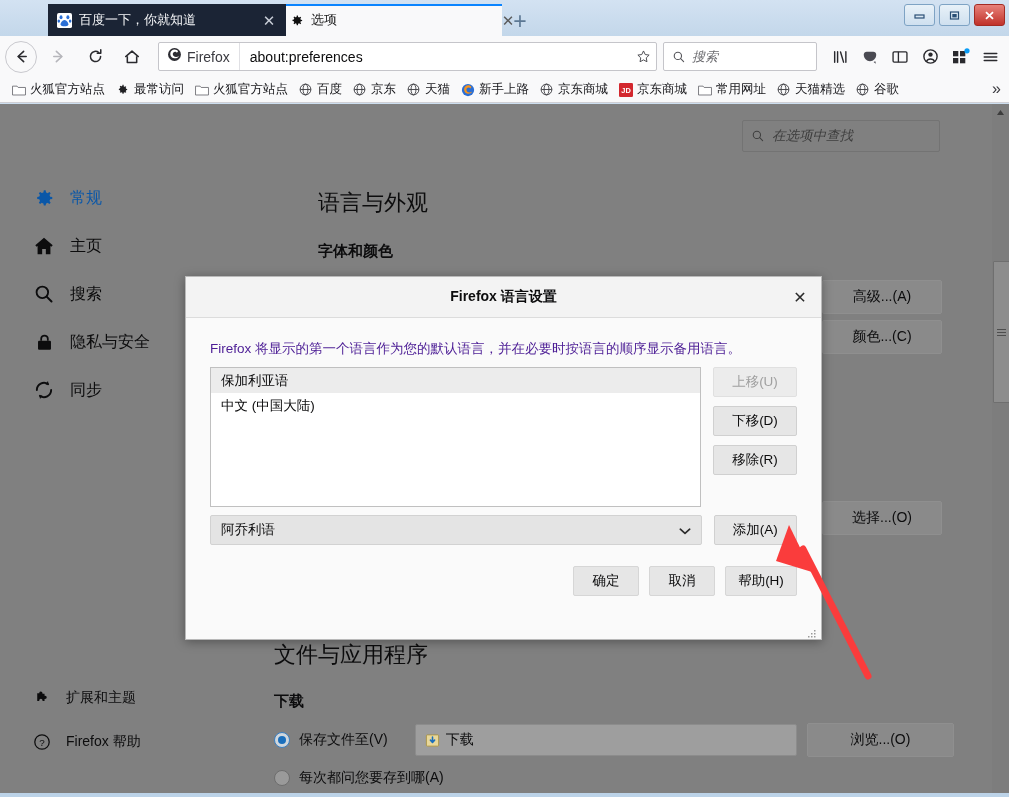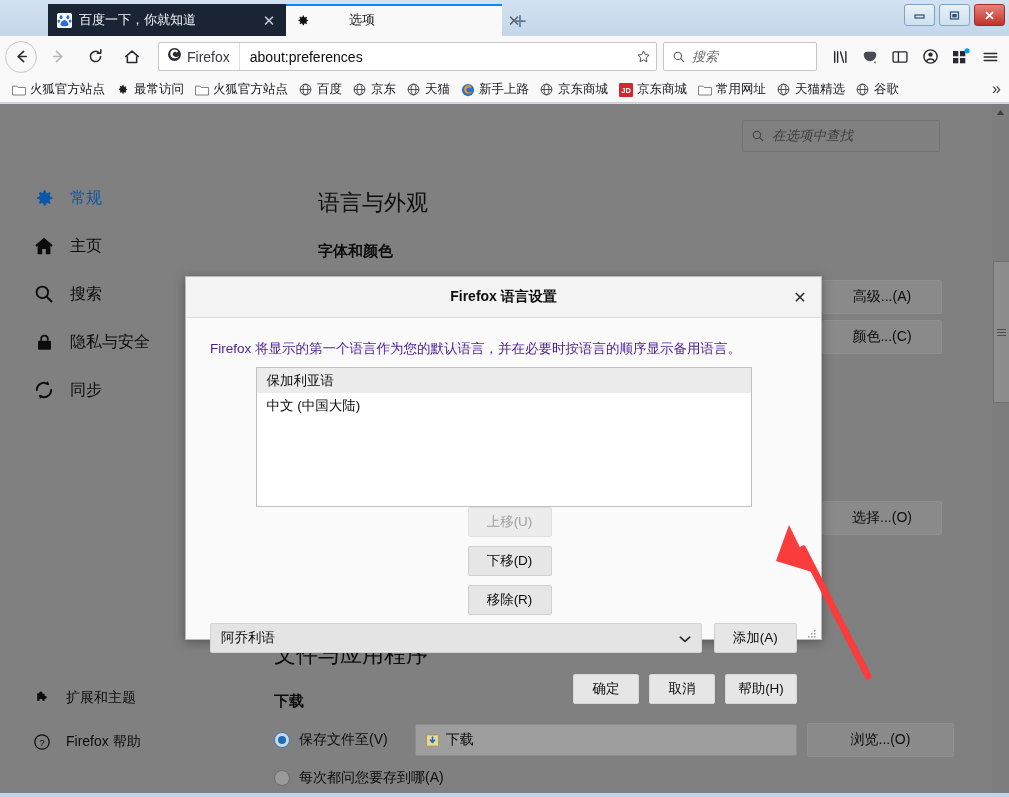--- a/index.html
+++ b/index.html
@@ -19,21 +19,21 @@
     box-sizing:border-box;padding:0 8px;}
   .tab .fav{width:16px;height:16px;margin-right:7px;flex:0 0 auto;display:flex;align-items:center;justify-content:center;}
   .tab .tlabel{font-size:13px;white-space:nowrap;overflow:hidden;flex:1 1 auto;}
   .tab .tclose{width:18px;height:18px;flex:0 0 auto;display:flex;align-items:center;justify-content:center;
     font-size:15px;line-height:1;}
   .tab-bg{position:absolute;left:48px;top:4px;width:238px;height:32px;background:#1b2435;}
   .tab1{left:48px;width:238px;color:#f6f7f9;}
   .tab1 .tclose{color:#c9ced8;}
   .tab2-bg{position:absolute;left:286px;top:4px;width:216px;height:32px;background:#f9f9fa;
     border-top:2px solid #0a84ff;box-sizing:border-box;}
-  .tab2{left:286px;width:245px;color:#1a1a1a;gap:32px;}
+  .tab2{left:280px;width:245px;color:#1a1a1a;}
   .tab2 .tclose{color:#5a5a5a;}
   .newtab{position:absolute;left:506px;top:8px;width:28px;height:26px;
     display:flex;align-items:center;justify-content:center;color:#4a6customize;}
   .newtab span{font-size:23px;color:#5c7894;line-height:1;font-weight:300;}
 
   .wbtns{position:absolute;right:4px;top:4px;display:flex;gap:4px;}
   .wbtn{width:29px;height:20px;border:1px solid #7ea3c4;border-radius:3px;
     background:linear-gradient(180deg,#e8f1f8 0%,#cfe0ef 100%);
     display:flex;align-items:center;justify-content:center;}
   .wbtn.close{background:linear-gradient(180deg,#e8827a 0%,#c0322a 100%);border-color:#a32b23;}
@@ -115,21 +115,21 @@
   
   .dialog{position:absolute;left:185px;top:276px;width:637px;height:364px;background:#fafafa;
     border:1px solid #b9b9b9;box-shadow:0 2px 10px rgba(0,0,0,.35);box-sizing:border-box;}
   .dtitle{height:40px;background:#f3f3f3;border-bottom:1px solid #dcdcdc;
     display:flex;align-items:center;justify-content:center;position:relative;}
   .dtitle .dt{font-size:14px;color:#0c0c0d;font-weight:bold;}
   .dclose{position:absolute;right:10px;top:9px;width:22px;height:22px;display:flex;
     align-items:center;justify-content:center;font-size:16px;color:#2b2b2b;}
   .dbody{padding:22px 24px 0 24px;}
   .ddesc{font-size:13.5px;color:#4c1d95;margin:0 0 9px 0;}
-  .dmain{display:flex;align-items:center;flex-direction:column;}
+  .dmain{display:flex;align-items:flex-start;}
   .listbox{width:496px;height:140px;background:#fff;border:1px solid #c0c0c0;box-sizing:border-box;overflow:hidden;}
   .litem{height:25px;display:flex;align-items:center;padding-left:10px;font-size:13.5px;color:#0c0c0d;}
   .litem.sel{background:#ececec;}
   .dsidebtns{margin-left:12px;display:flex;flex-direction:column;gap:9px;}
   .dbtn{width:84px;height:30px;background:#e6e6e6;border:1px solid #d0d0d0;border-radius:2px;
     display:flex;align-items:center;justify-content:center;font-size:13.5px;color:#0c0c0d;box-sizing:border-box;}
   .dbtn.disabled{color:#a0a0a0;background:#ececec;border-color:#e0e0e0;}
   .drow2{display:flex;align-items:center;margin-top:8px;}
   .dselect{width:496px;height:30px;background:#e4e4e4;border:1px solid #d2d2d2;border-radius:2px;
     display:flex;align-items:center;justify-content:space-between;box-sizing:border-box;padding:0 10px;}

